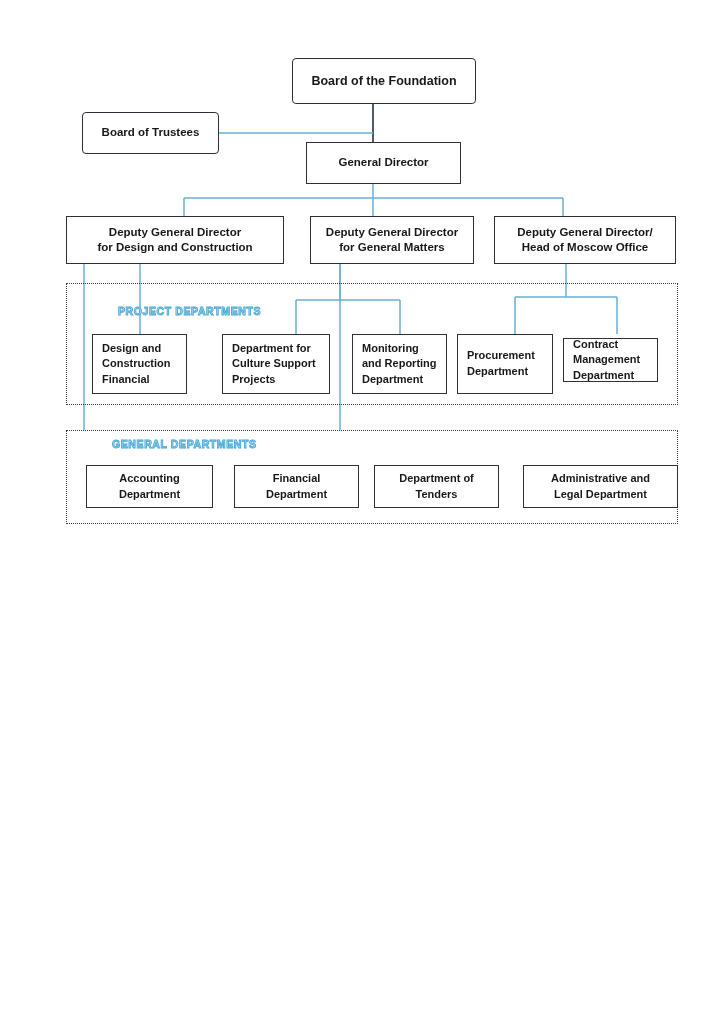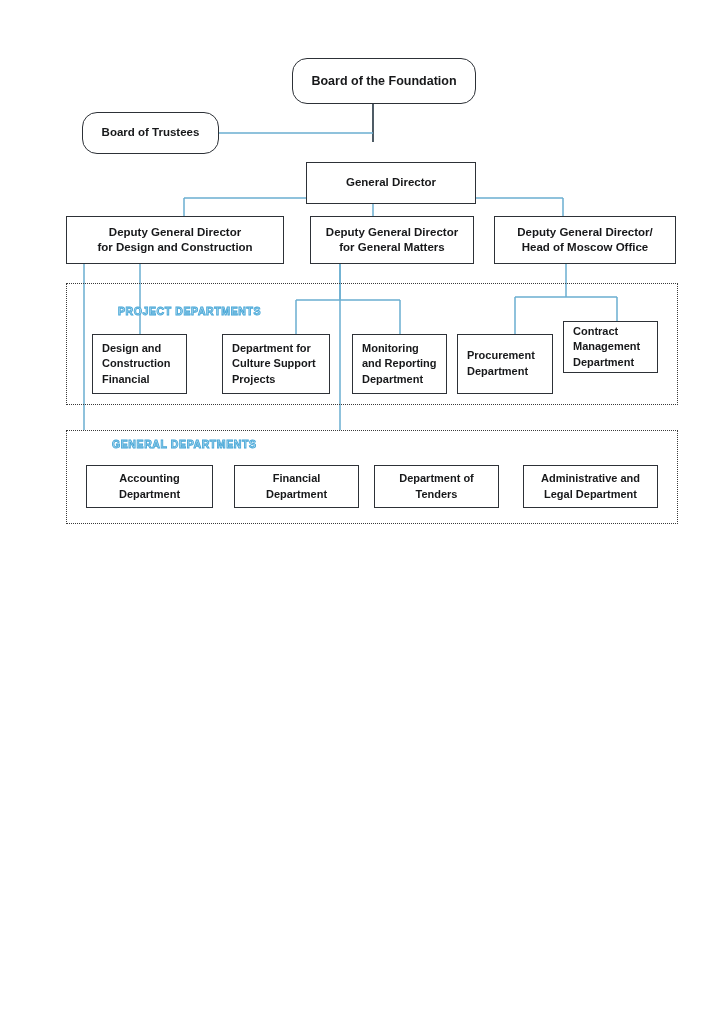--- a/index.html
+++ b/index.html
@@ -46,42 +46,41 @@
   .node .node-label {
     width: 100%;
     font-weight: bold;
     color: #17181a;
     line-height: 1.32;
     white-space: pre-line;
   }
 
   
   .node.rounded {
-    border-radius: 15px;
+    border-radius: 4px;
   }
 
   .node.center .node-label { text-align: center; }
 
   
   #node-board-foundation {
     left: 292px; top: 58px; width: 184px; height: 46px;
     justify-content: center;
   }
   #node-board-foundation .node-label { font-size: 12.5px; }
 
   #node-board-trustees {
     left: 82px; top: 112px; width: 137px; height: 42px;
     justify-content: center;
   }
   #node-board-trustees .node-label { font-size: 11.5px; }
 
   #node-general-director {
-    left: 306px; top: 142px; width: 170px; height: 42px;
+    left: 306px; top: 142px; width: 155px; height: 42px;
     justify-content: center;
-    margin-top: 20px;
   }
   #node-general-director .node-label { font-size: 11.5px; }
 
   #node-deputy-design {
     left: 66px; top: 216px; width: 218px; height: 48px;
     justify-content: center; padding: 0 4px;
   }
   #node-deputy-general {
     left: 310px; top: 216px; width: 164px; height: 48px;
     justify-content: center; padding: 0 4px;
@@ -140,27 +139,27 @@
   .dept.left .dept-label { text-align: left; }
   .dept.center .dept-label { text-align: center; }
   .dept.left { padding-left: 9px; padding-right: 4px; }
   .dept.center { justify-content: flex-end; padding: 0 5px; }
 
   
   #dept-design-construction { left: 92px;  top: 334px; width: 95px;  height: 60px; }
   #dept-culture-support     { left: 222px; top: 334px; width: 108px; height: 60px; }
   #dept-monitoring          { left: 352px; top: 334px; width: 95px;  height: 60px; }
   #dept-procurement         { left: 457px; top: 334px; width: 96px;  height: 60px; }
-  #dept-contract-management { left: 563px; top: 321px; width: 95px;  height: 52px; }
+  #dept-contract-management { left: 563px; top: 338px; width: 95px;  height: 44px; }
 
   
   #dept-accounting     { left: 86px;  top: 465px; width: 127px; height: 43px; }
   #dept-financial      { left: 234px; top: 465px; width: 125px; height: 43px; }
   #dept-tenders        { left: 374px; top: 465px; width: 125px; height: 43px; }
-  #dept-admin-legal    { left: 523px; top: 465px; width: 135px; height: 43px; }
+  #dept-admin-legal    { left: 523px; top: 465px; width: 155px; height: 43px; }
 </style>
 </head>
 <body>
 
 <div id="chart-root">
 
   <svg id="connectors" viewBox="0 0 724 1024" width="724" height="1024">
     <g fill="none" stroke="#6aaed0" stroke-width="1.5">
 
       <path d="M 373,104 L 373,142" stroke="#3b4a55" stroke-width="1.8"></path>

